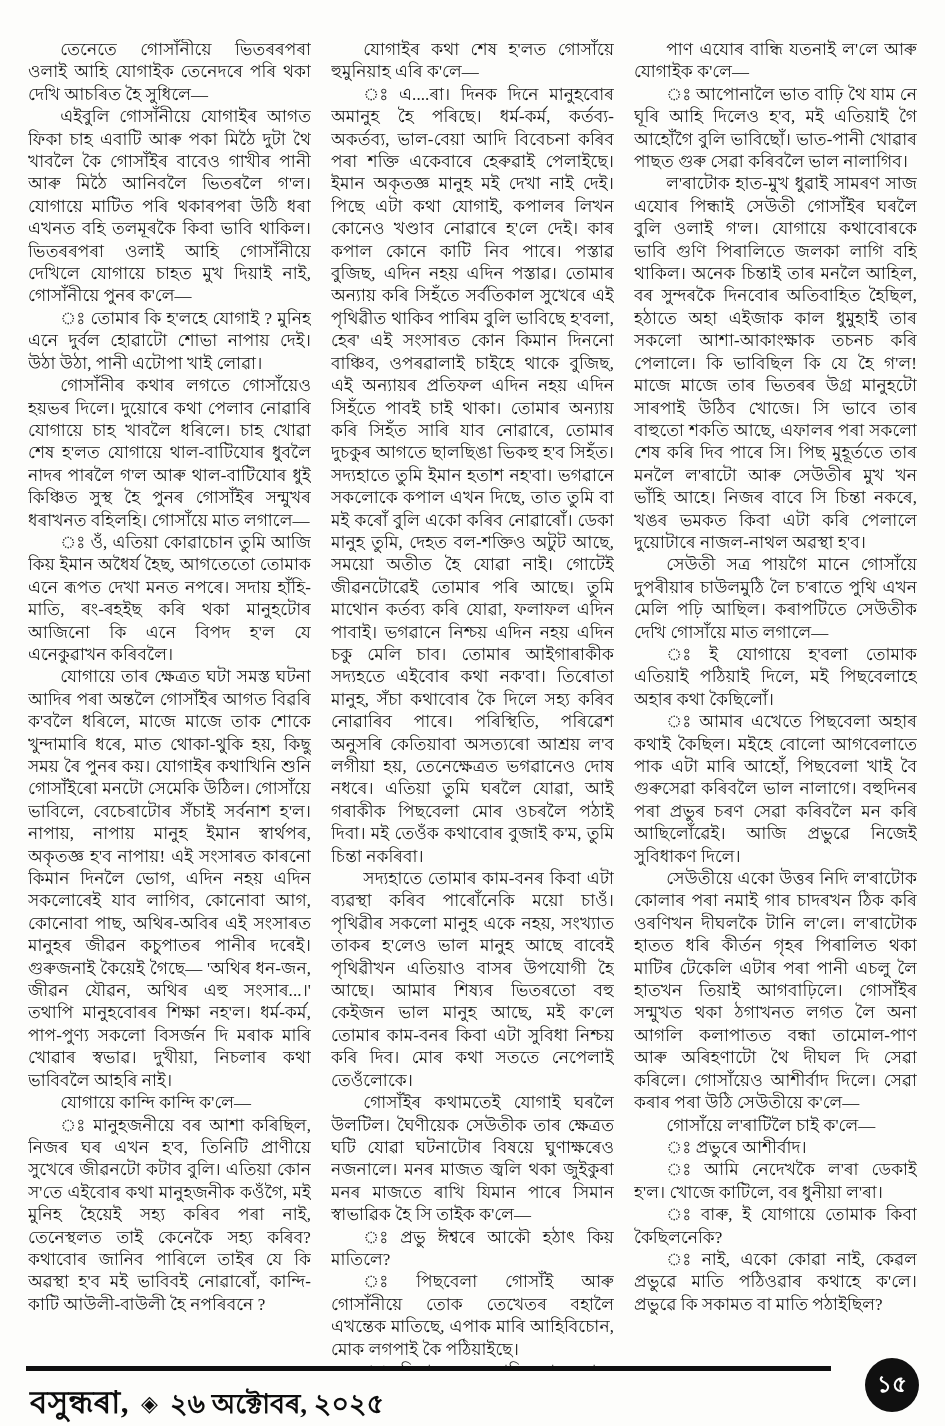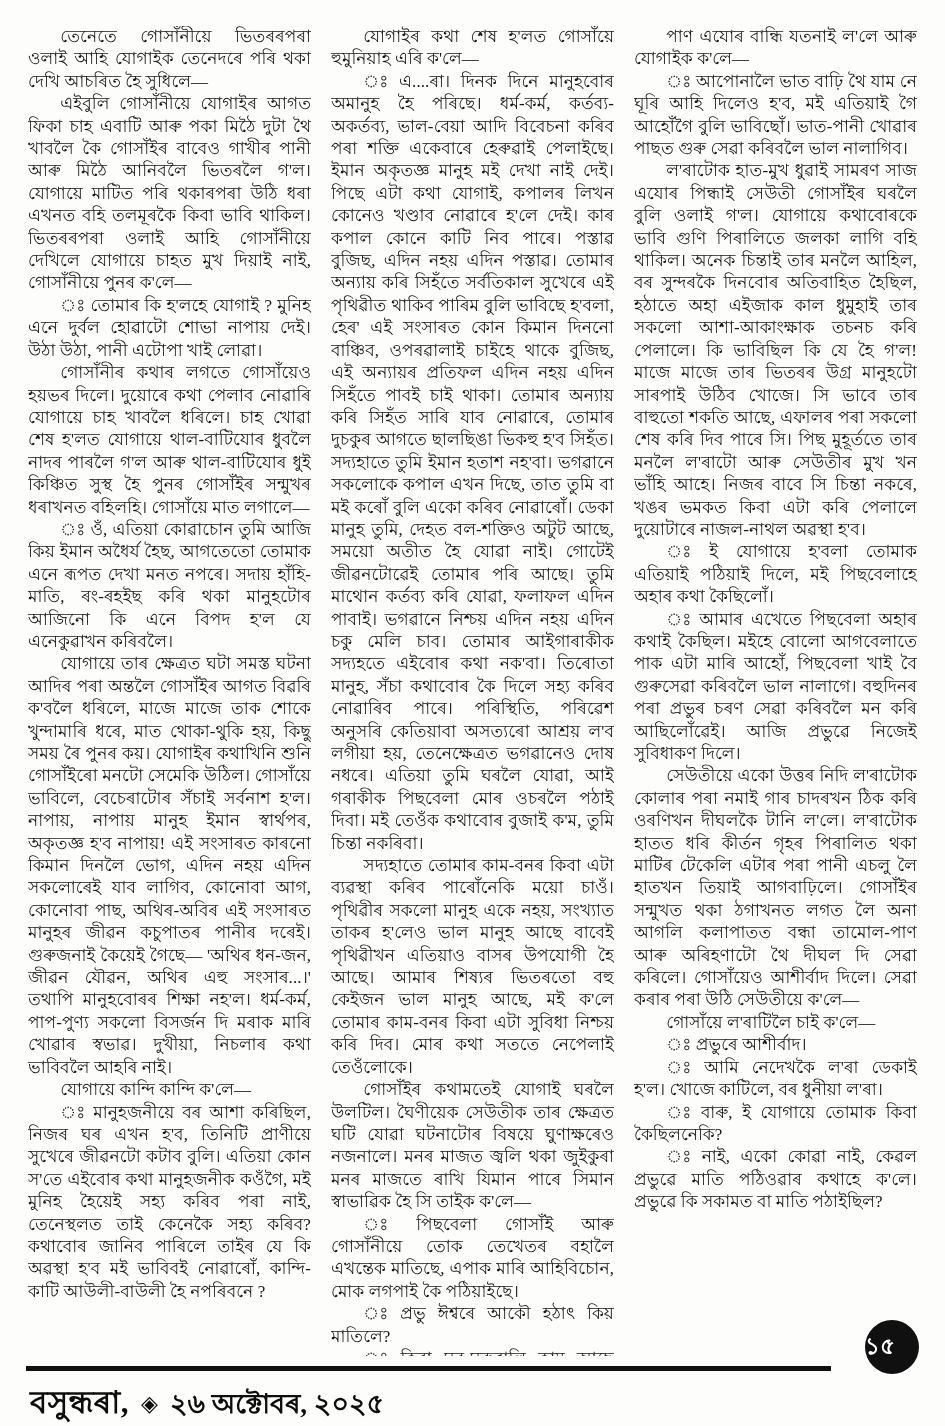--- a/index.html
+++ b/index.html
@@ -11,21 +11,21 @@
     overflow: hidden;
   }
   .page {
     position: relative;
     width: 945px; height: 1426px;
     background: #fdfdfb;
     box-sizing: border-box;
   }
   .columns {
     position: absolute;
-    top: 26px; left: 28px; right: 28px;
+    top: 39px; left: 28px; right: 28px;
     height: 1330px;
     display: flex;
     gap: 20px;
     overflow: hidden;
   }
   .column {
     flex: 1 1 0;
     text-align: justify;
     font-size: 17px;
     line-height: 22.4px;
@@ -51,27 +51,28 @@
     align-items: baseline;
     gap: 12px;
     font-weight: bold;
     color: #0d0d0d;
   }
   .masthead { font-size: 31px; letter-spacing: 0.5px; }
   .footer-ornament { font-size: 22px; position: relative; top: -2px; }
   .footer-date { font-size: 27px; }
   .page-circle {
     position: absolute;
-    right: 26px; top: 1320px;
+    right: 26px; top: 1358px;
     width: 54px; height: 54px;
     background: #101010;
     border-radius: 50%;
     color: #ffffff;
     display: flex;
     align-items: center;
+    justify-content: center;
     font-size: 23px;
     font-weight: bold;
   }
 </style>
 </head>
 <body>
 
 <div class="page">
 
   <div class="columns">
@@ -83,29 +84,30 @@
         <p class="para">ঃ ওঁ, এতিয়া কোৱাচোন তুমি আজি কিয় ইমান অধৈৰ্য হৈছ, আগতেতো তোমাক এনে ৰূপত দেখা মনত নপৰে। সদায় হাঁহি-মাতি, ৰং-ৰহইছ কৰি থকা মানুহটোৰ আজিনো কি এনে বিপদ হ'ল যে এনেকুৱাখন কৰিবলৈ।</p>
         <p class="para">যোগায়ে তাৰ ক্ষেত্ৰত ঘটা সমস্ত ঘটনা আদিৰ পৰা অন্তলৈ গোসাঁইৰ আগত বিৱৰি ক'বলৈ ধৰিলে, মাজে মাজে তাক শোকে খুন্দামাৰি ধৰে, মাত থোকা-থুকি হয়, কিছু সময় ৰৈ পুনৰ কয়। যোগাইৰ কথাখিনি শুনি গোসাঁইৰো মনটো সেমেকি উঠিল। গোসাঁয়ে ভাবিলে, বেচেৰাটোৰ সঁচাই সৰ্বনাশ হ'ল। নাপায়, নাপায় মানুহ ইমান স্বাৰ্থপৰ, অকৃতজ্ঞ হ'ব নাপায়! এই সংসাৰত কাৰনো কিমান দিনলৈ ভোগ, এদিন নহয় এদিন সকলোৰেই যাব লাগিব, কোনোবা আগ, কোনোবা পাছ, অথিৰ-অবিৰ এই সংসাৰত মানুহৰ জীৱন কচুপাতৰ পানীৰ দৰেই। গুৰুজনাই কৈয়েই গৈছে— 'অথিৰ ধন-জন, জীৱন যৌৱন, অথিৰ এহু সংসাৰ...।' তথাপি মানুহবোৰৰ শিক্ষা নহ'ল। ধৰ্ম-কৰ্ম, পাপ-পুণ্য সকলো বিসৰ্জন দি মৰাক মাৰি খোৱাৰ স্বভাৱ। দুখীয়া, নিচলাৰ কথা ভাবিবলৈ আহৰি নাই।</p>
         <p class="para">যোগায়ে কান্দি কান্দি ক'লে—</p>
         <p class="para">ঃ মানুহজনীয়ে বৰ আশা কৰিছিল, নিজৰ ঘৰ এখন হ'ব, তিনিটি প্ৰাণীয়ে সুখেৰে জীৱনটো কটাব বুলি। এতিয়া কোন স'তে এইবোৰ কথা মানুহজনীক কওঁগৈ, মই মুনিহ হৈয়েই সহ্য কৰিব পৰা নাই, তেনেস্থলত তাই কেনেকৈ সহ্য কৰিব? কথাবোৰ জানিব পাৰিলে তাইৰ যে কি অৱস্থা হ'ব মই ভাবিবই নোৱাৰোঁ, কান্দি-কাটি আউলী-বাউলী হৈ নপৰিবনে ?</p>
       </div>
     <div class="column">
         <p class="para">যোগাইৰ কথা শেষ হ'লত গোসাঁয়ে হুমুনিয়াহ এৰি ক'লে—</p>
         <p class="para">ঃ এ....ৰা। দিনক দিনে মানুহবোৰ অমানুহ হৈ পৰিছে। ধৰ্ম-কৰ্ম, কৰ্তব্য-অকৰ্তব্য, ভাল-বেয়া আদি বিবেচনা কৰিব পৰা শক্তি একেবাৰে হেৰুৱাই পেলাইছে। ইমান অকৃতজ্ঞ মানুহ মই দেখা নাই দেই। পিছে এটা কথা যোগাই, কপালৰ লিখন কোনেও খণ্ডাব নোৱাৰে হ'লে দেই। কাৰ কপাল কোনে কাটি নিব পাৰে। পস্তাৱ বুজিছ, এদিন নহয় এদিন পস্তাৱ। তোমাৰ অন্যায় কৰি সিহঁতে সৰ্বতিকাল সুখেৰে এই পৃথিৱীত থাকিব পাৰিম বুলি ভাবিছে হ'বলা, হেৰ' এই সংসাৰত কোন কিমান দিননো বাঞ্চিব, ওপৰৱালাই চাইহে থাকে বুজিছ, এই অন্যায়ৰ প্ৰতিফল এদিন নহয় এদিন সিহঁতে পাবই চাই থাকা। তোমাৰ অন্যায় কৰি সিহঁত সাৰি যাব নোৱাৰে, তোমাৰ দুচকুৰ আগতে ছালছিঙা ভিকহু হ'ব সিহঁত। সদ্যহাতে তুমি ইমান হতাশ নহ'বা। ভগৱানে সকলোকে কপাল এখন দিছে, তাত তুমি বা মই কৰোঁ বুলি একো কৰিব নোৱাৰোঁ। ডেকা মানুহ তুমি, দেহত বল-শক্তিও অটুট আছে, সময়ো অতীত হৈ যোৱা নাই। গোটেই জীৱনটোৱেই তোমাৰ পৰি আছে। তুমি মাথোন কৰ্তব্য কৰি যোৱা, ফলাফল এদিন পাবাই। ভগৱানে নিশ্চয় এদিন নহয় এদিন চকু মেলি চাব। তোমাৰ আইগাৰাকীক সদ্যহতে এইবোৰ কথা নক'বা। তিৰোতা মানুহ, সঁচা কথাবোৰ কৈ দিলে সহ্য কৰিব নোৱাৰিব পাৰে। পৰিস্থিতি, পৰিৱেশ অনুসৰি কেতিয়াবা অসত্যৰো আশ্ৰয় ল'ব লগীয়া হয়, তেনেক্ষেত্ৰত ভগৱানেও দোষ নধৰে। এতিয়া তুমি ঘৰলৈ যোৱা, আই গৰাকীক পিছবেলা মোৰ ওচৰলৈ পঠাই দিবা। মই তেওঁক কথাবোৰ বুজাই ক'ম, তুমি চিন্তা নকৰিবা।</p>
         <p class="para">সদ্যহাতে তোমাৰ কাম-বনৰ কিবা এটা ব্যৱস্থা কৰিব পাৰোঁনেকি ময়ো চাওঁ। পৃথিৱীৰ সকলো মানুহ একে নহয়, সংখ্যাত তাকৰ হ'লেও ভাল মানুহ আছে বাবেই পৃথিৱীখন এতিয়াও বাসৰ উপযোগী হৈ আছে। আমাৰ শিষ্যৰ ভিতৰতো বহু কেইজন ভাল মানুহ আছে, মই ক'লে তোমাৰ কাম-বনৰ কিবা এটা সুবিধা নিশ্চয় কৰি দিব। মোৰ কথা সততে নেপেলাই তেওঁলোকে।</p>
         <p class="para">গোসাঁইৰ কথামতেই যোগাই ঘৰলৈ উলটিল। ঘৈণীয়েক সেউতীক তাৰ ক্ষেত্ৰত ঘটি যোৱা ঘটনাটোৰ বিষয়ে ঘুণাক্ষৰেও নজনালে। মনৰ মাজত জ্বলি থকা জুইকুৰা মনৰ মাজতে ৰাখি যিমান পাৰে সিমান স্বাভাৱিক হৈ সি তাইক ক'লে—</p>
+        <p class="para">ঃ প্ৰভু ঈশ্বৰে আকৌ হঠাৎ কিয় মাতিলে?</p>
         <p class="para">ঃ পিছবেলা গোসাঁই আৰু গোসাঁনীয়ে তোক তেখেতৰ বহালৈ এখন্তেক মাতিছে, এপাক মাৰি আহিবিচোন, মোক লগপাই কৈ পঠিয়াইছে।</p>
-        <p class="para">ঃ প্ৰভু ঈশ্বৰে আকৌ হঠাৎ কিয় মাতিলে?</p>
         <p class="para">ঃ কিবা ঘৰ-ঘৰুৱালি কাম আছে হ'বলা। বিতংকৈ মোক একো কোৱা নাই।</p>
       </div>
     <div class="column">
       <div>
           <p class="para">পাণ এযোৰ বান্ধি যতনাই ল'লে আৰু যোগাইক ক'লে—</p>
           <p class="para">ঃ আপোনালৈ ভাত বাঢ়ি থৈ যাম নে ঘূৰি আহি দিলেও হ'ব, মই এতিয়াই গৈ আহোঁগৈ বুলি ভাবিছোঁ। ভাত-পানী খোৱাৰ পাছত গুৰু সেৱা কৰিবলৈ ভাল নালাগিব।</p>
           <p class="para">ল'ৰাটোক হাত-মুখ ধুৱাই সামৰণ সাজ এযোৰ পিন্ধাই সেউতী গোসাঁইৰ ঘৰলৈ বুলি ওলাই গ'ল। যোগায়ে কথাবোৰকে ভাবি গুণি পিৰালিতে জলকা লাগি বহি থাকিল। অনেক চিন্তাই তাৰ মনলৈ আহিল, বৰ সুন্দৰকৈ দিনবোৰ অতিবাহিত হৈছিল, হঠাতে অহা এইজাক কাল ধুমুহাই তাৰ সকলো আশা-আকাংক্ষাক তচনচ কৰি পেলালে। কি ভাবিছিল কি যে হৈ গ'ল! মাজে মাজে তাৰ ভিতৰৰ উগ্ৰ মানুহটো সাৰপাই উঠিব খোজে। সি ভাবে তাৰ বাহুতো শকতি আছে, এফালৰ পৰা সকলো শেষ কৰি দিব পাৰে সি। পিছ মুহূৰ্ততে তাৰ মনলৈ ল'ৰাটো আৰু সেউতীৰ মুখ খন ভাঁহি আহে। নিজৰ বাবে সি চিন্তা নকৰে, খঙৰ ভমকত কিবা এটা কৰি পেলালে দুয়োটাৰে নাজল-নাথল অৱস্থা হ'ব।</p>
+          <p class="para">সেউতী সত্ৰ পায়গৈ মানে গোসাঁয়ে দুপৰীয়াৰ চাউলমুঠি লৈ চ'ৰাতে পুথি এখন মেলি পঢ়ি আছিল। কৰাপটিতে সেউতীক দেখি গোসাঁয়ে মাত লগালে—</p>
           <p class="para">ঃ ই যোগায়ে হ'বলা তোমাক এতিয়াই পঠিয়াই দিলে, মই পিছবেলাহে অহাৰ কথা কৈছিলোঁ।</p>
           <p class="para">ঃ আমাৰ এখেতে পিছবেলা অহাৰ কথাই কৈছিল। মইহে বোলো আগবেলাতে পাক এটা মাৰি আহোঁ, পিছবেলা খাই বৈ গুৰুসেৱা কৰিবলৈ ভাল নালাগে। বহুদিনৰ পৰা প্ৰভুৰ চৰণ সেৱা কৰিবলৈ মন কৰি আছিলোঁৱেই। আজি প্ৰভুৱে নিজেই সুবিধাকণ দিলে।</p>
           <p class="para">সেউতীয়ে একো উত্তৰ নিদি ল'ৰাটোক কোলাৰ পৰা নমাই গাৰ চাদৰখন ঠিক কৰি ওৰণিখন দীঘলকৈ টানি ল'লে। ল'ৰাটোক হাতত ধৰি কীৰ্তন গৃহৰ পিৰালিত থকা মাটিৰ টেকেলি এটাৰ পৰা পানী এচলু লৈ হাতখন তিয়াই আগবাঢ়িলে। গোসাঁইৰ সন্মুখত থকা ঠগাখনত লগত লৈ অনা আগলি কলাপাতত বন্ধা তামোল-পাণ আৰু অৰিহণাটো থৈ দীঘল দি সেৱা কৰিলে। গোসাঁয়েও আশীৰ্বাদ দিলে। সেৱা কৰাৰ পৰা উঠি সেউতীয়ে ক'লে—</p>
           <p class="para">গোসাঁয়ে ল'ৰাটিলৈ চাই ক'লে—</p>
           <p class="para">ঃ প্ৰভুৰে আশীৰ্বাদ।</p>
           <p class="para">ঃ আমি নেদেখকৈ ল'ৰা ডেকাই হ'ল। খোজে কাটিলে, বৰ ধুনীয়া ল'ৰা।</p>
           <p class="para">ঃ বাৰু, ই যোগায়ে তোমাক কিবা কৈছিলনেকি?</p>
           <p class="para">ঃ নাই, একো কোৱা নাই, কেৱল প্ৰভুৱে মাতি পঠিওৱাৰ কথাহে ক'লে। প্ৰভুৱে কি সকামত বা মাতি পঠাইছিল?</p>
         </div>
 

